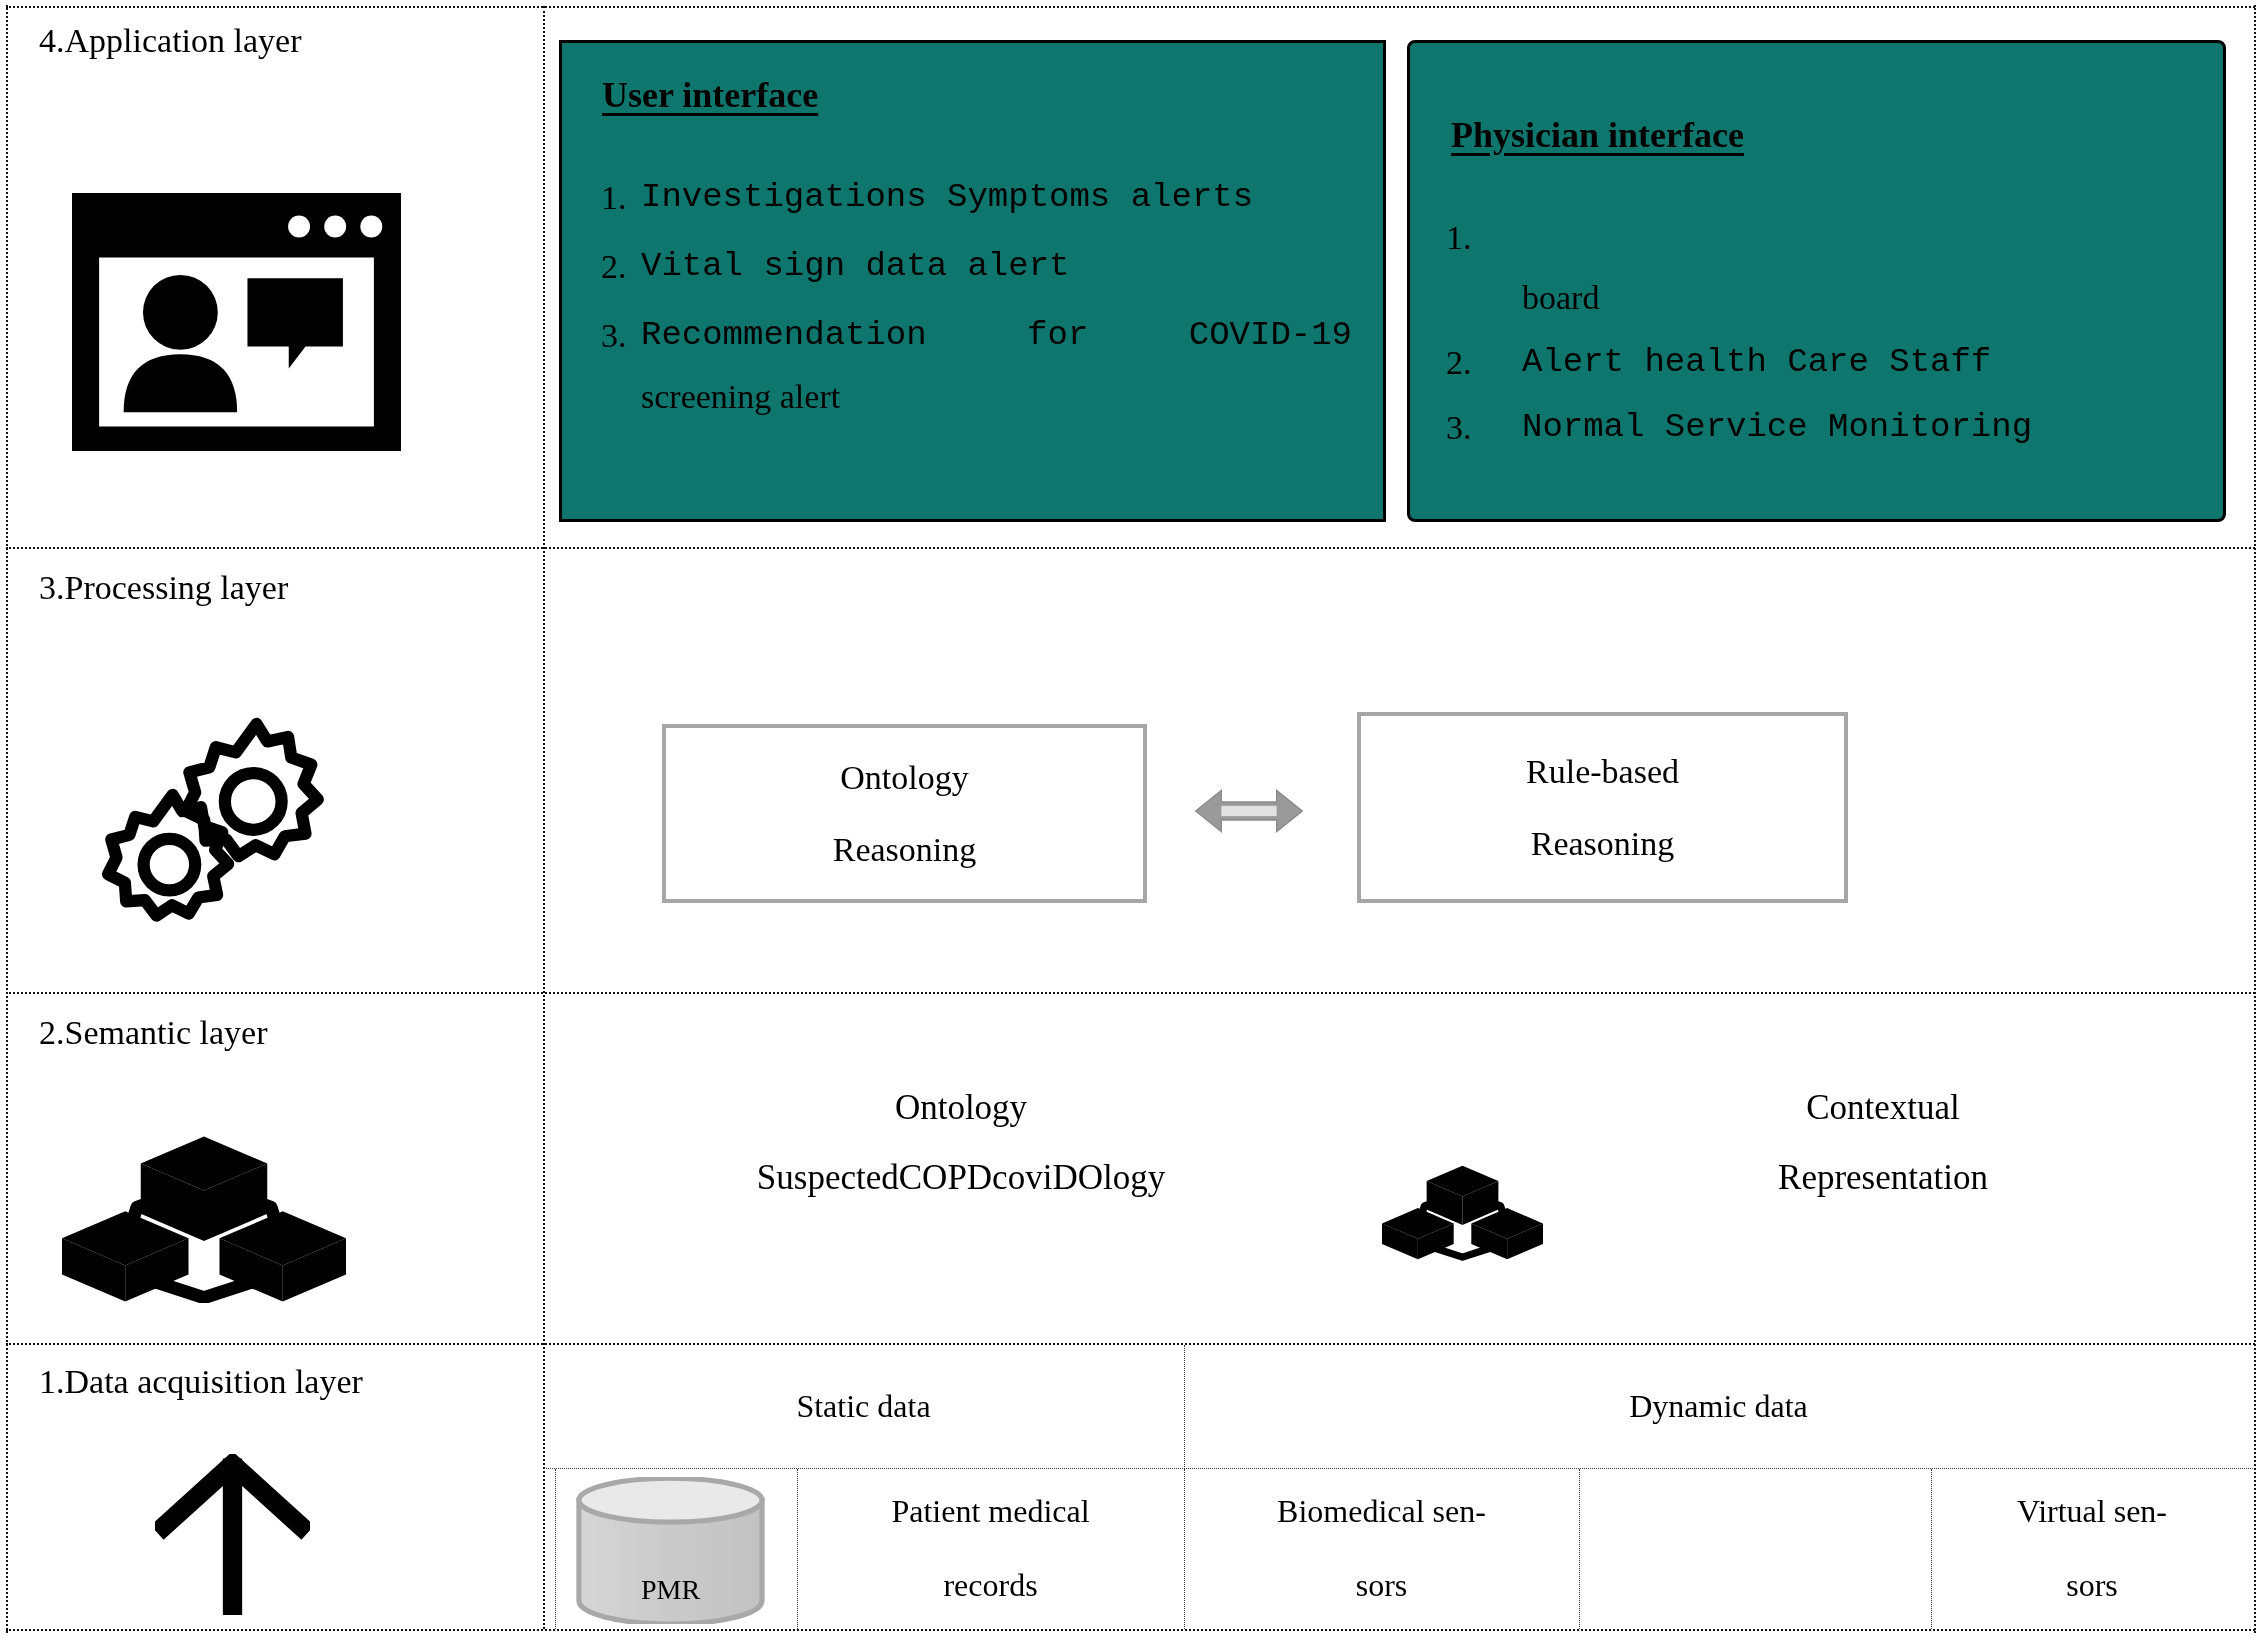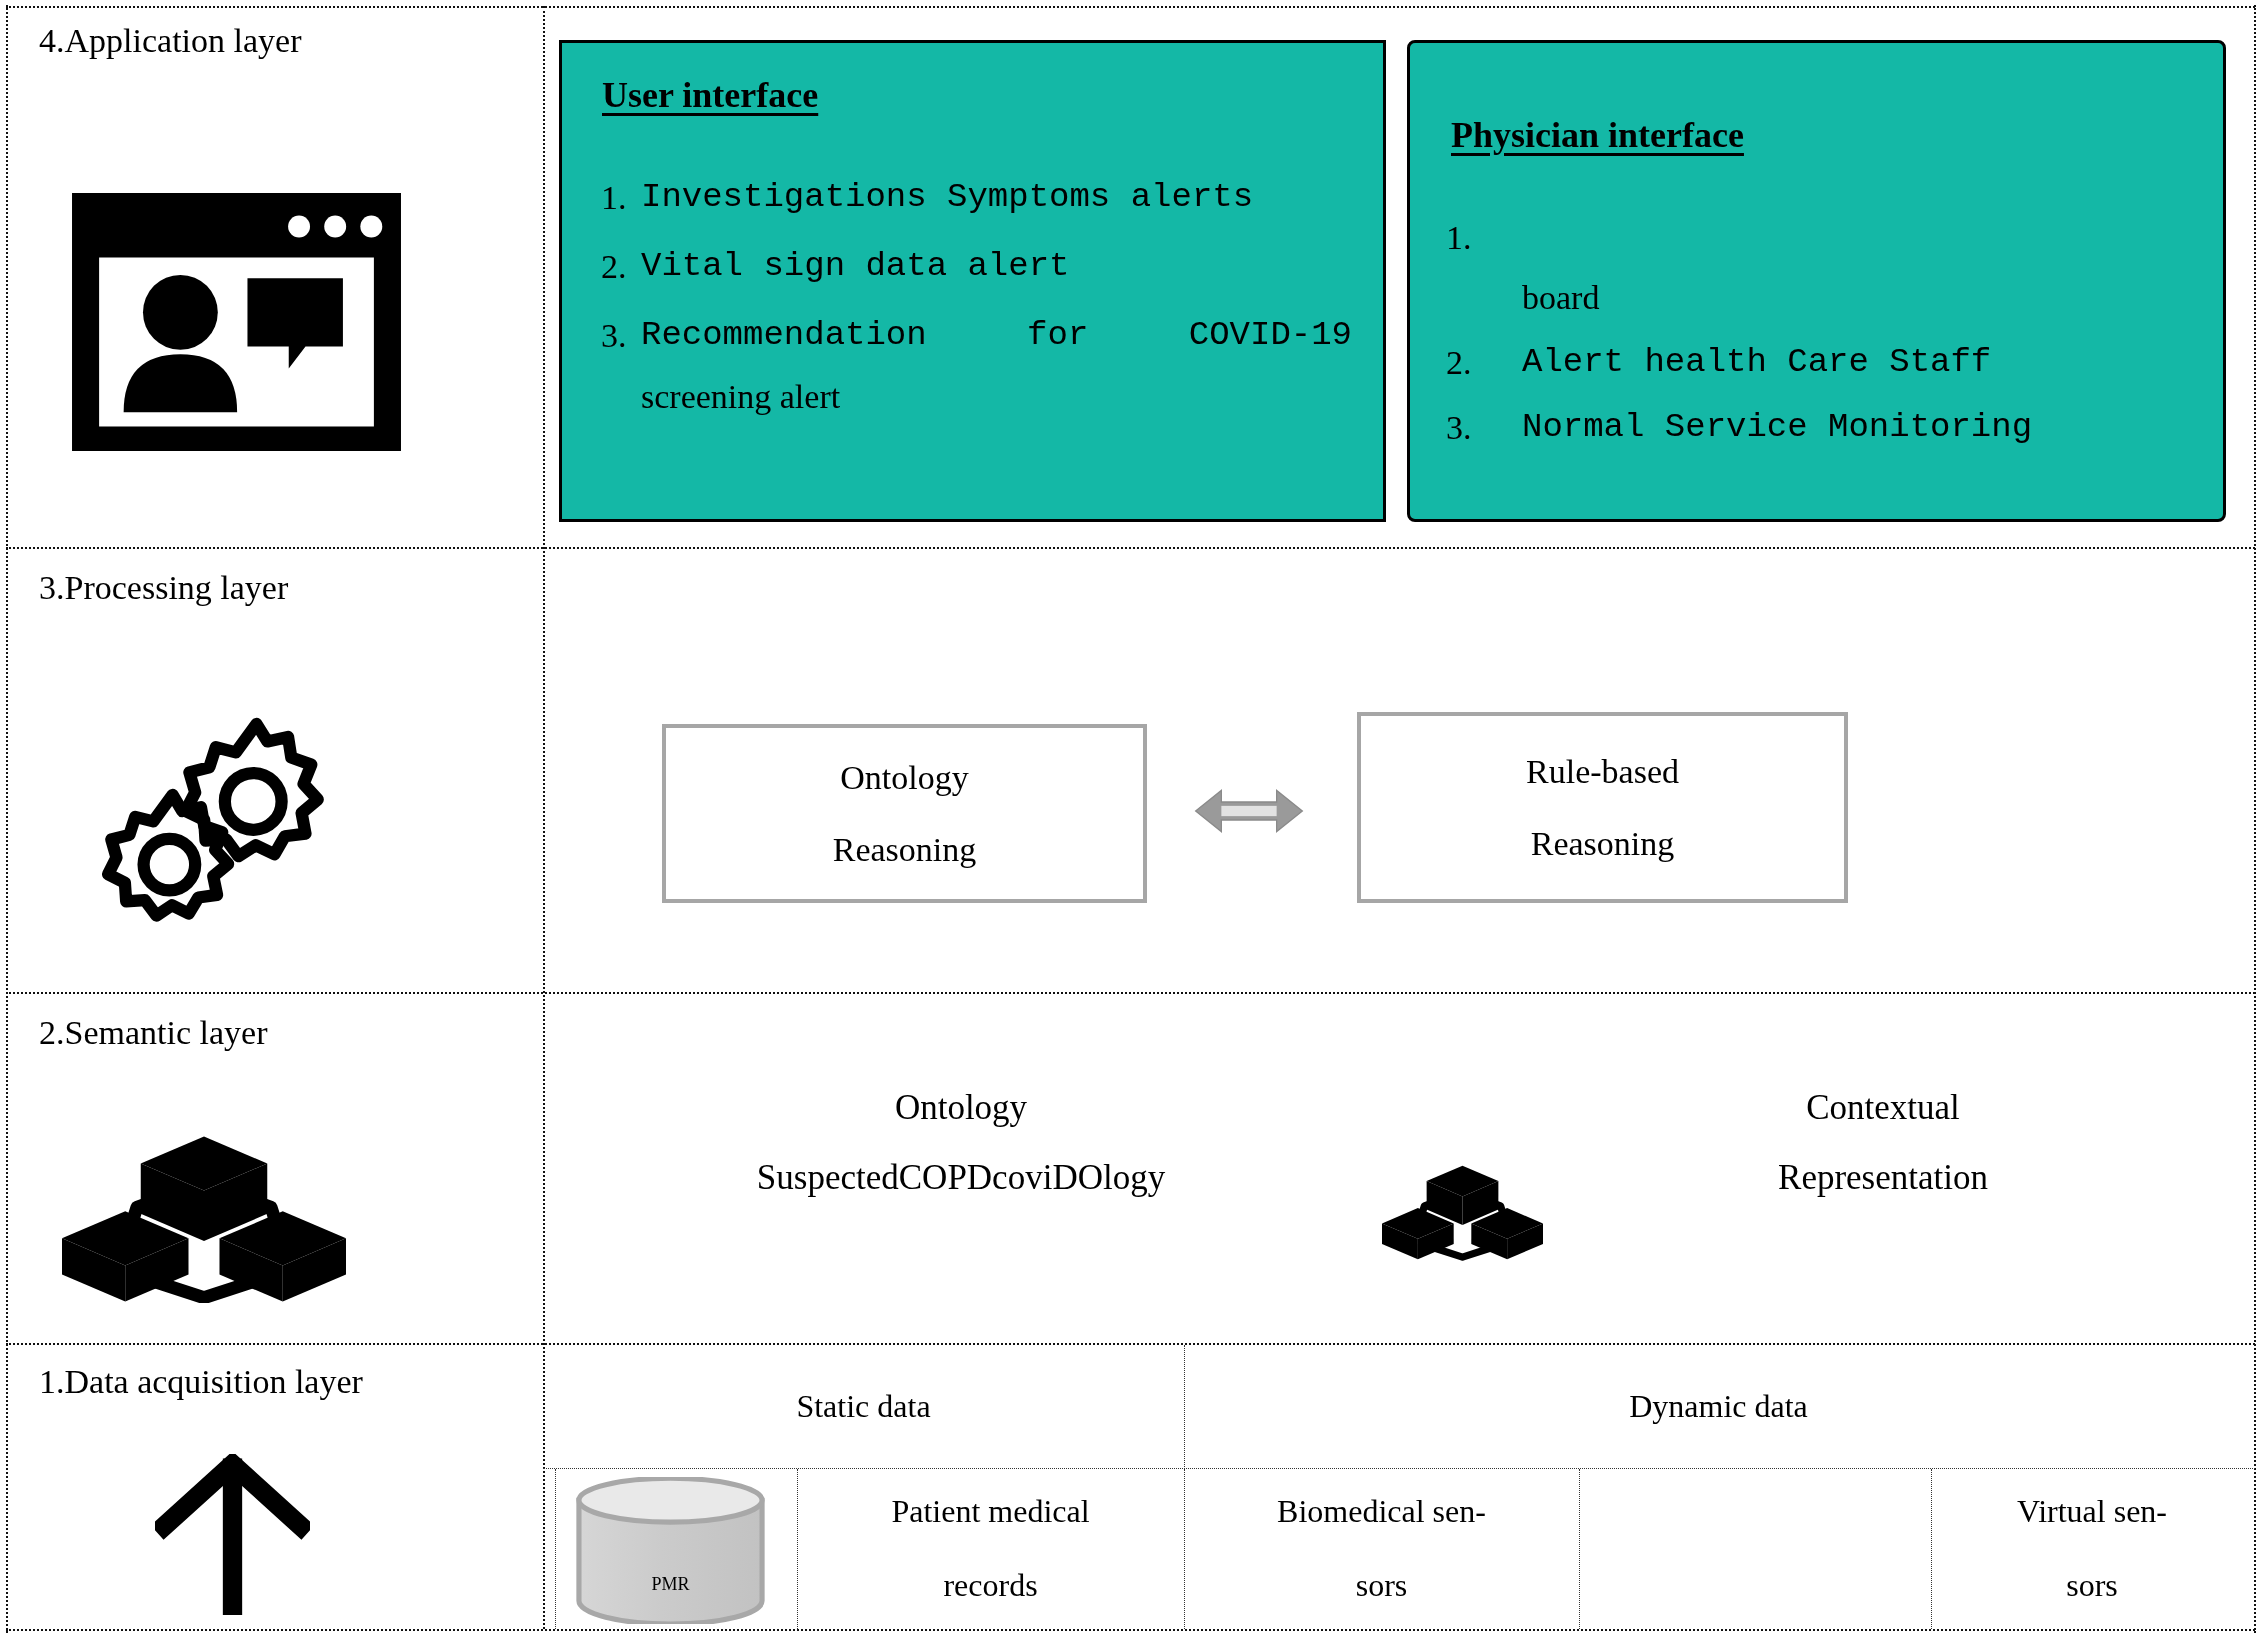--- a/index.html
+++ b/index.html
@@ -21,21 +21,21 @@
 
   
   .layer-label{
     position:absolute;left:39px;
     font-size:34px;line-height:1.15;white-space:nowrap;
   }
 
   
   .panel{
     position:absolute;box-sizing:border-box;
-    border:3.2px solid #000;background:#14b8a6;
+    border:3.2px solid #000;background:#0f766e;
   }
   .panel-title{
     font-size:36px;font-weight:bold;text-decoration:underline;
     text-underline-offset:6.4px;
   }
   .ol{list-style:none;margin:0;padding:0;}
   .ol li{display:flex;font-size:34px;line-height:1.5;}
   .ol li .num{flex:0 0 auto;}
   .ol li .txt{flex:1 1 auto;font-family:Liberation Mono, monospace;}
 
@@ -67,21 +67,21 @@
   
   .cell{
     position:absolute;box-sizing:border-box;
     display:flex;align-items:center;justify-content:center;
     text-align:center;font-size:32px;line-height:2.3;
   }
   .cell.two-line{flex-direction:column;}
 
   .cyl-label{
     position:absolute;left:0;right:0;text-align:center;
-    font-size:18px;color:#000;
+    font-size:28px;color:#000;
   }
   svg{display:block;}
 </style>
 </head>
 <body>
 
 <div class="sheet">
 
   <div class="outer-left"></div>
   <div class="outer-right"></div>

